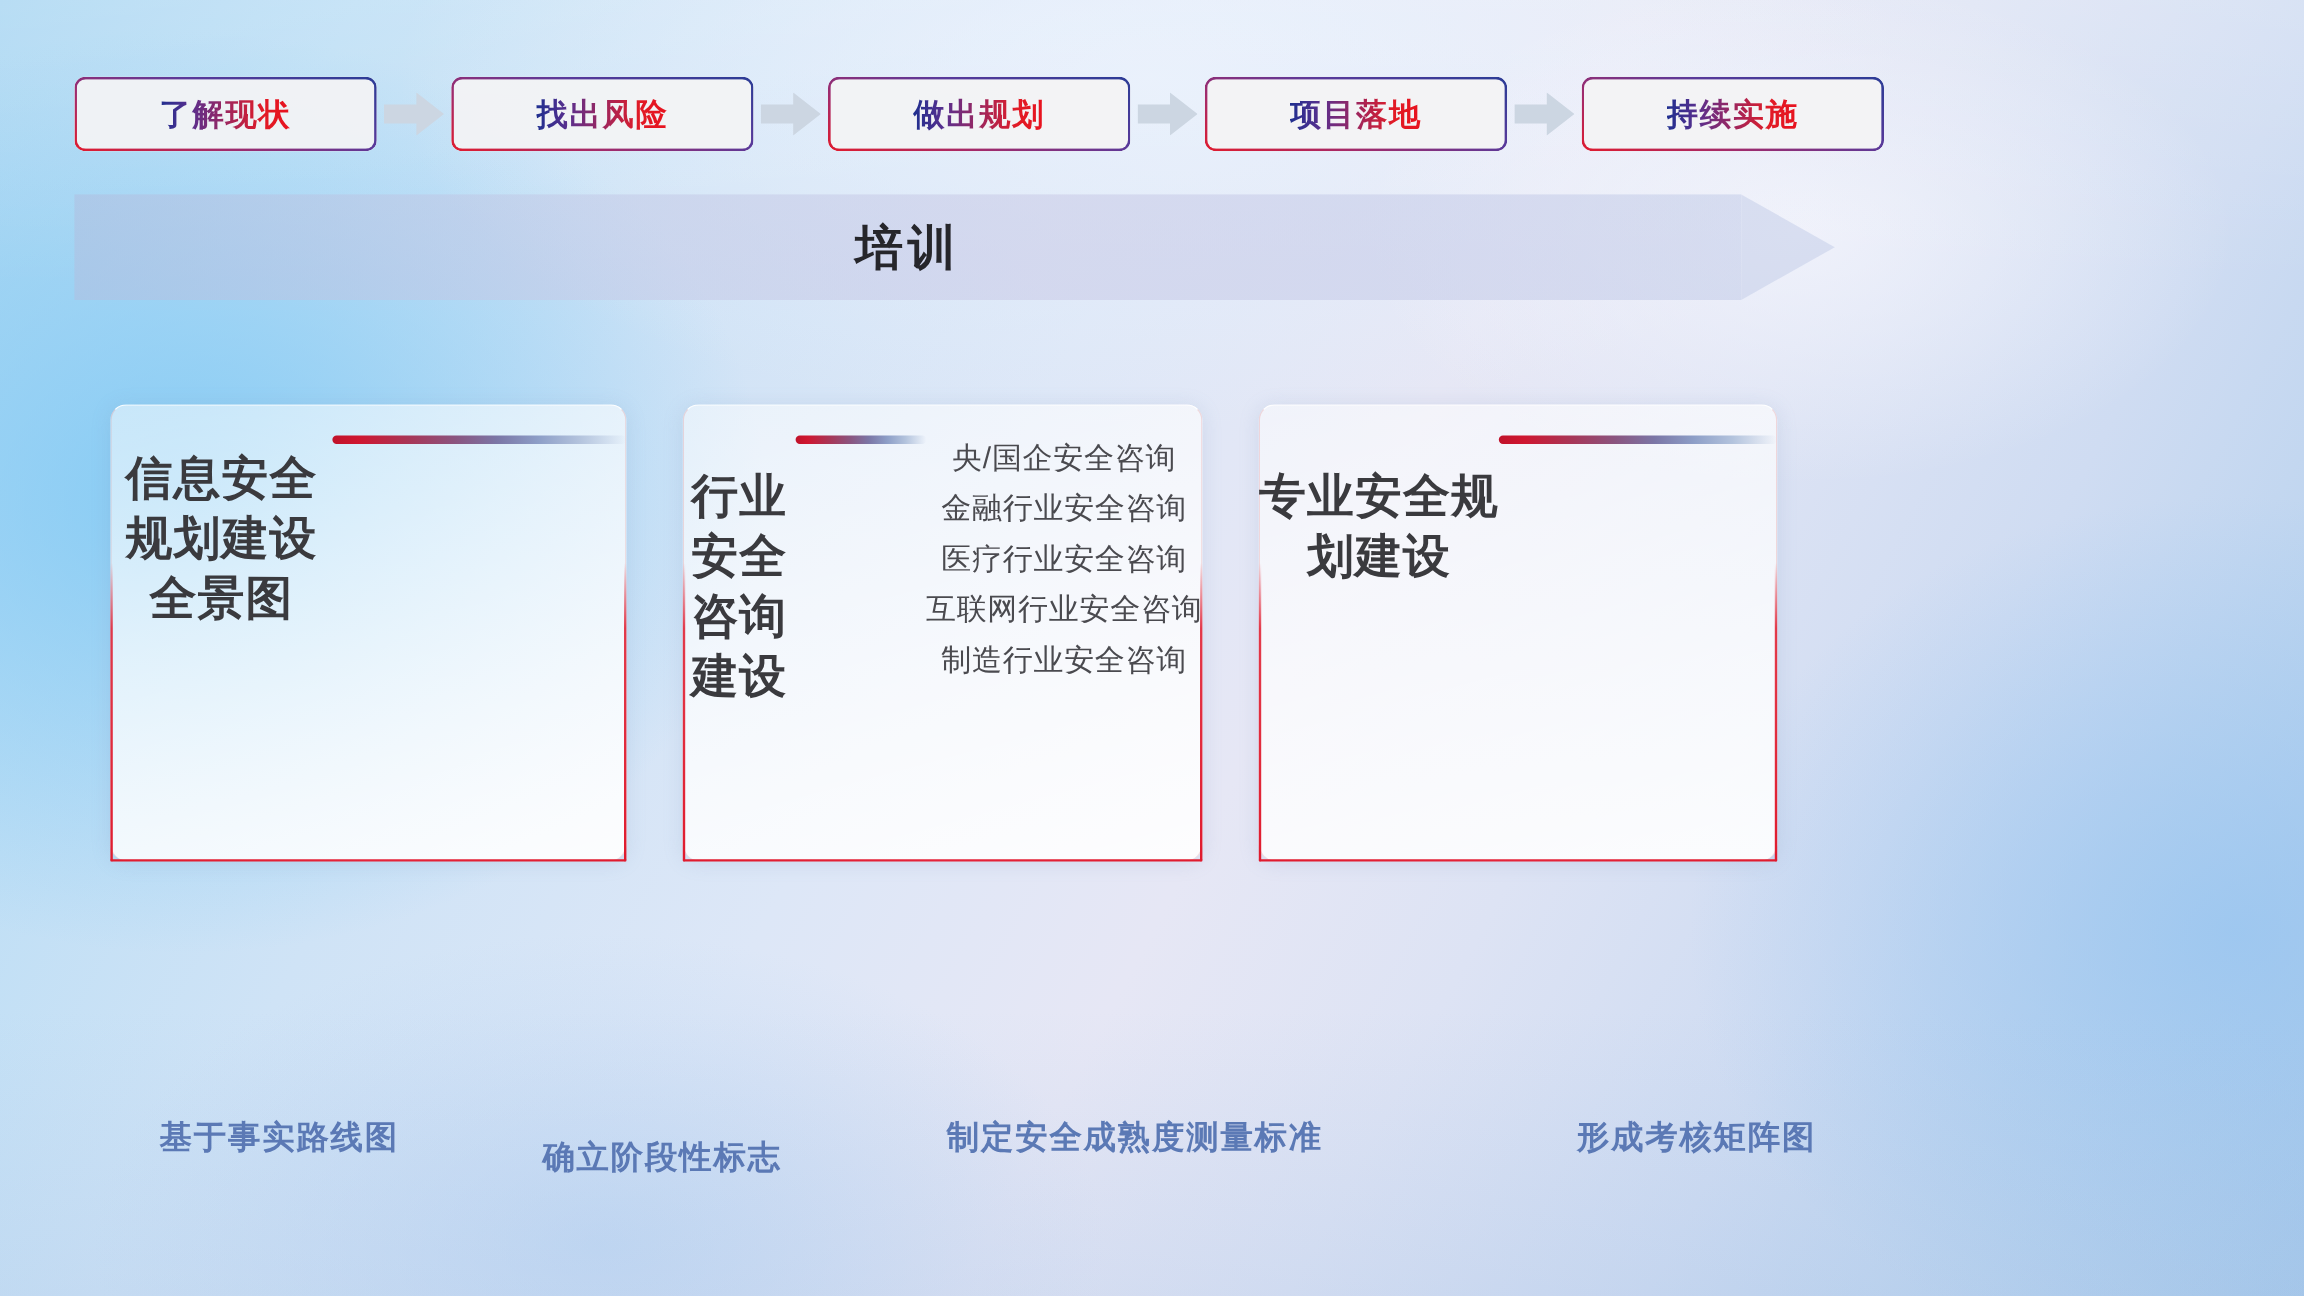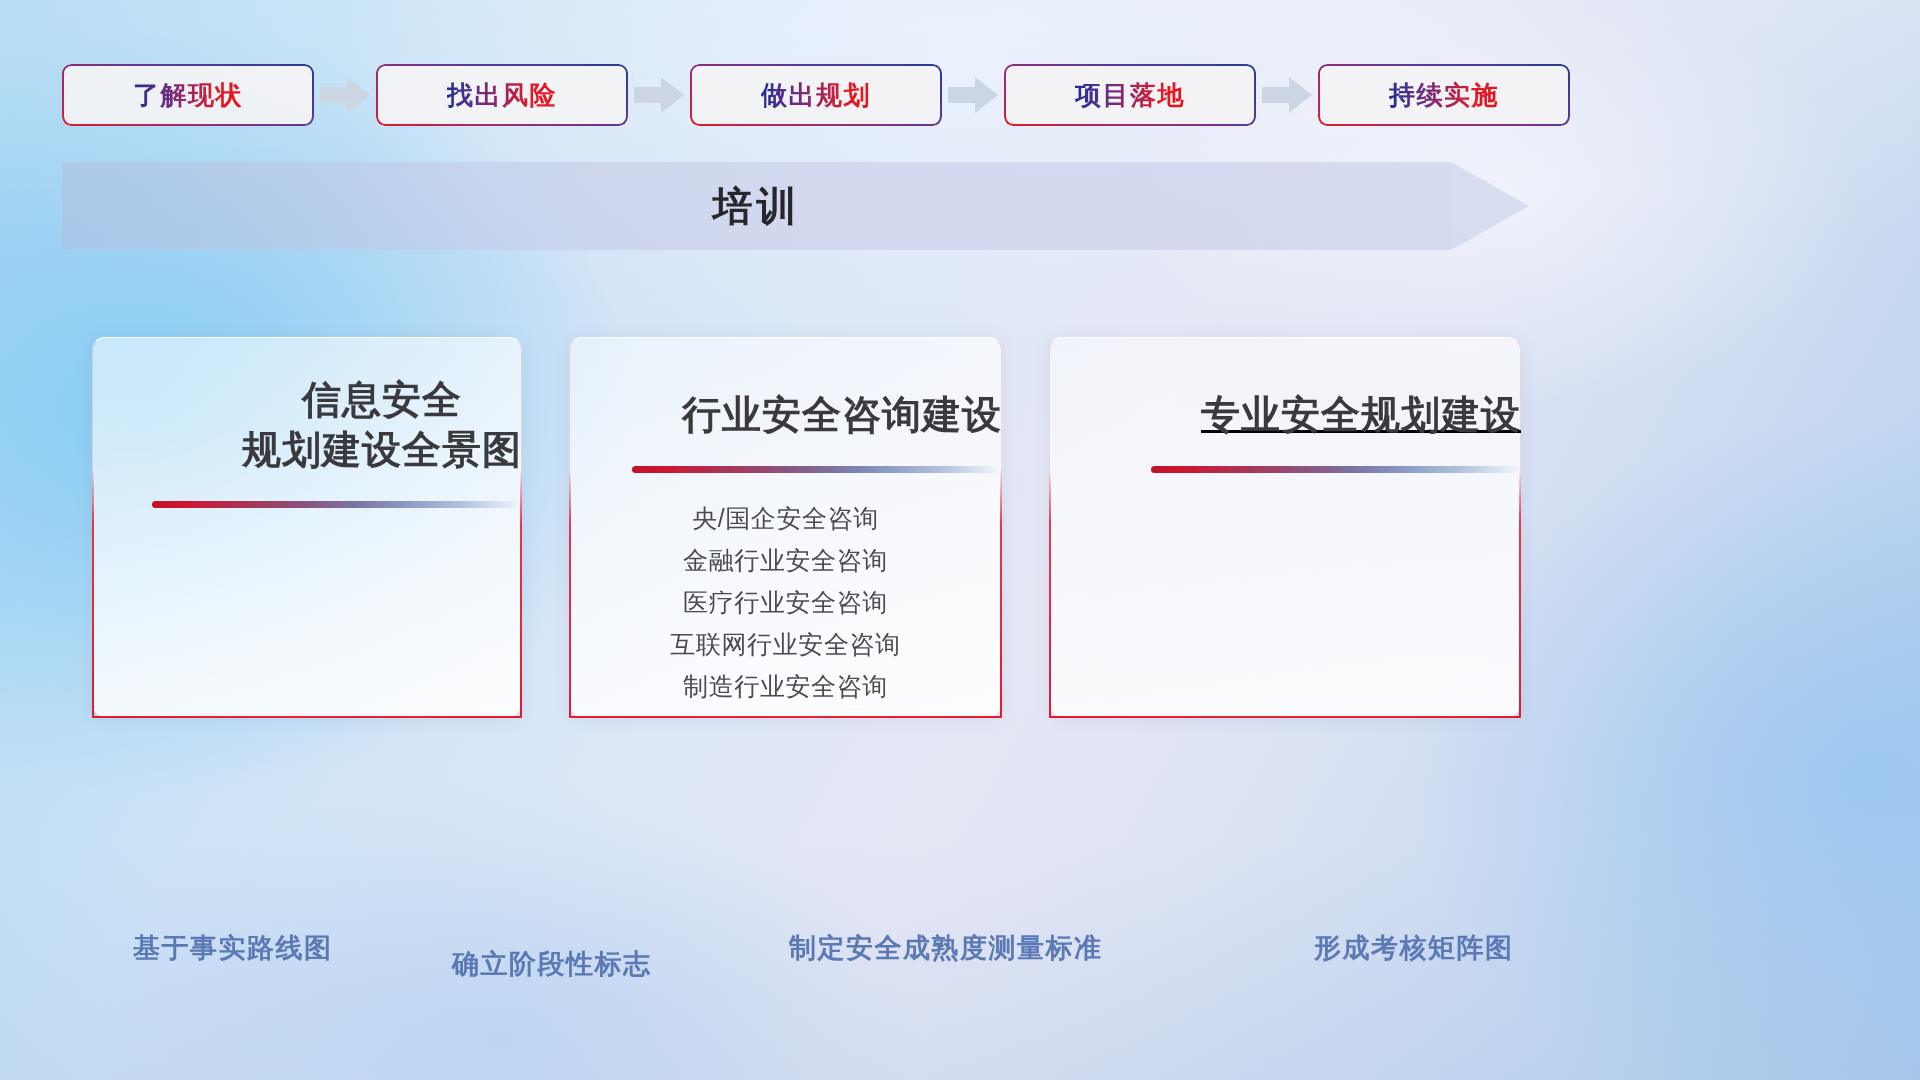--- a/index.html
+++ b/index.html
@@ -101,25 +101,25 @@
   
   #cards{
     position:absolute; left:92px; top:337px; width:1720px; height:380px;
     display:flex; gap:47px;
   }
   .card{
     position:relative; flex:0 0 auto;
     width:null;
     border-radius:13px;
     overflow:visible;
-    display:flex; flex-direction:column; align-items:flex-end;
+    display:flex; align-items:flex-start;
   }
   .card-1{ width:430px; }
   .card-2{ width:433px; }
-  .card-3{ width:472px;text-decoration:underline; }
+  .card-3{ width:432px; }
   .card-bg{
     position:absolute; inset:0; border-radius:13px;
     background:linear-gradient(165deg, rgba(255,255,255,.50) 0%, rgba(255,255,255,.66) 35%, rgba(255,255,255,.80) 68%, rgba(255,255,255,.92) 100%);
     box-shadow:0 2px 16px rgba(120,150,190,.18);
   }
   .card-edge{
     position:absolute; inset:0; border-radius:13px; pointer-events:none;
     border-top:1.4px solid rgba(255,255,255,.95);
     border-left:1.4px solid rgba(230,120,120,.25);
     border-right:1.4px solid rgba(230,120,120,.25);

